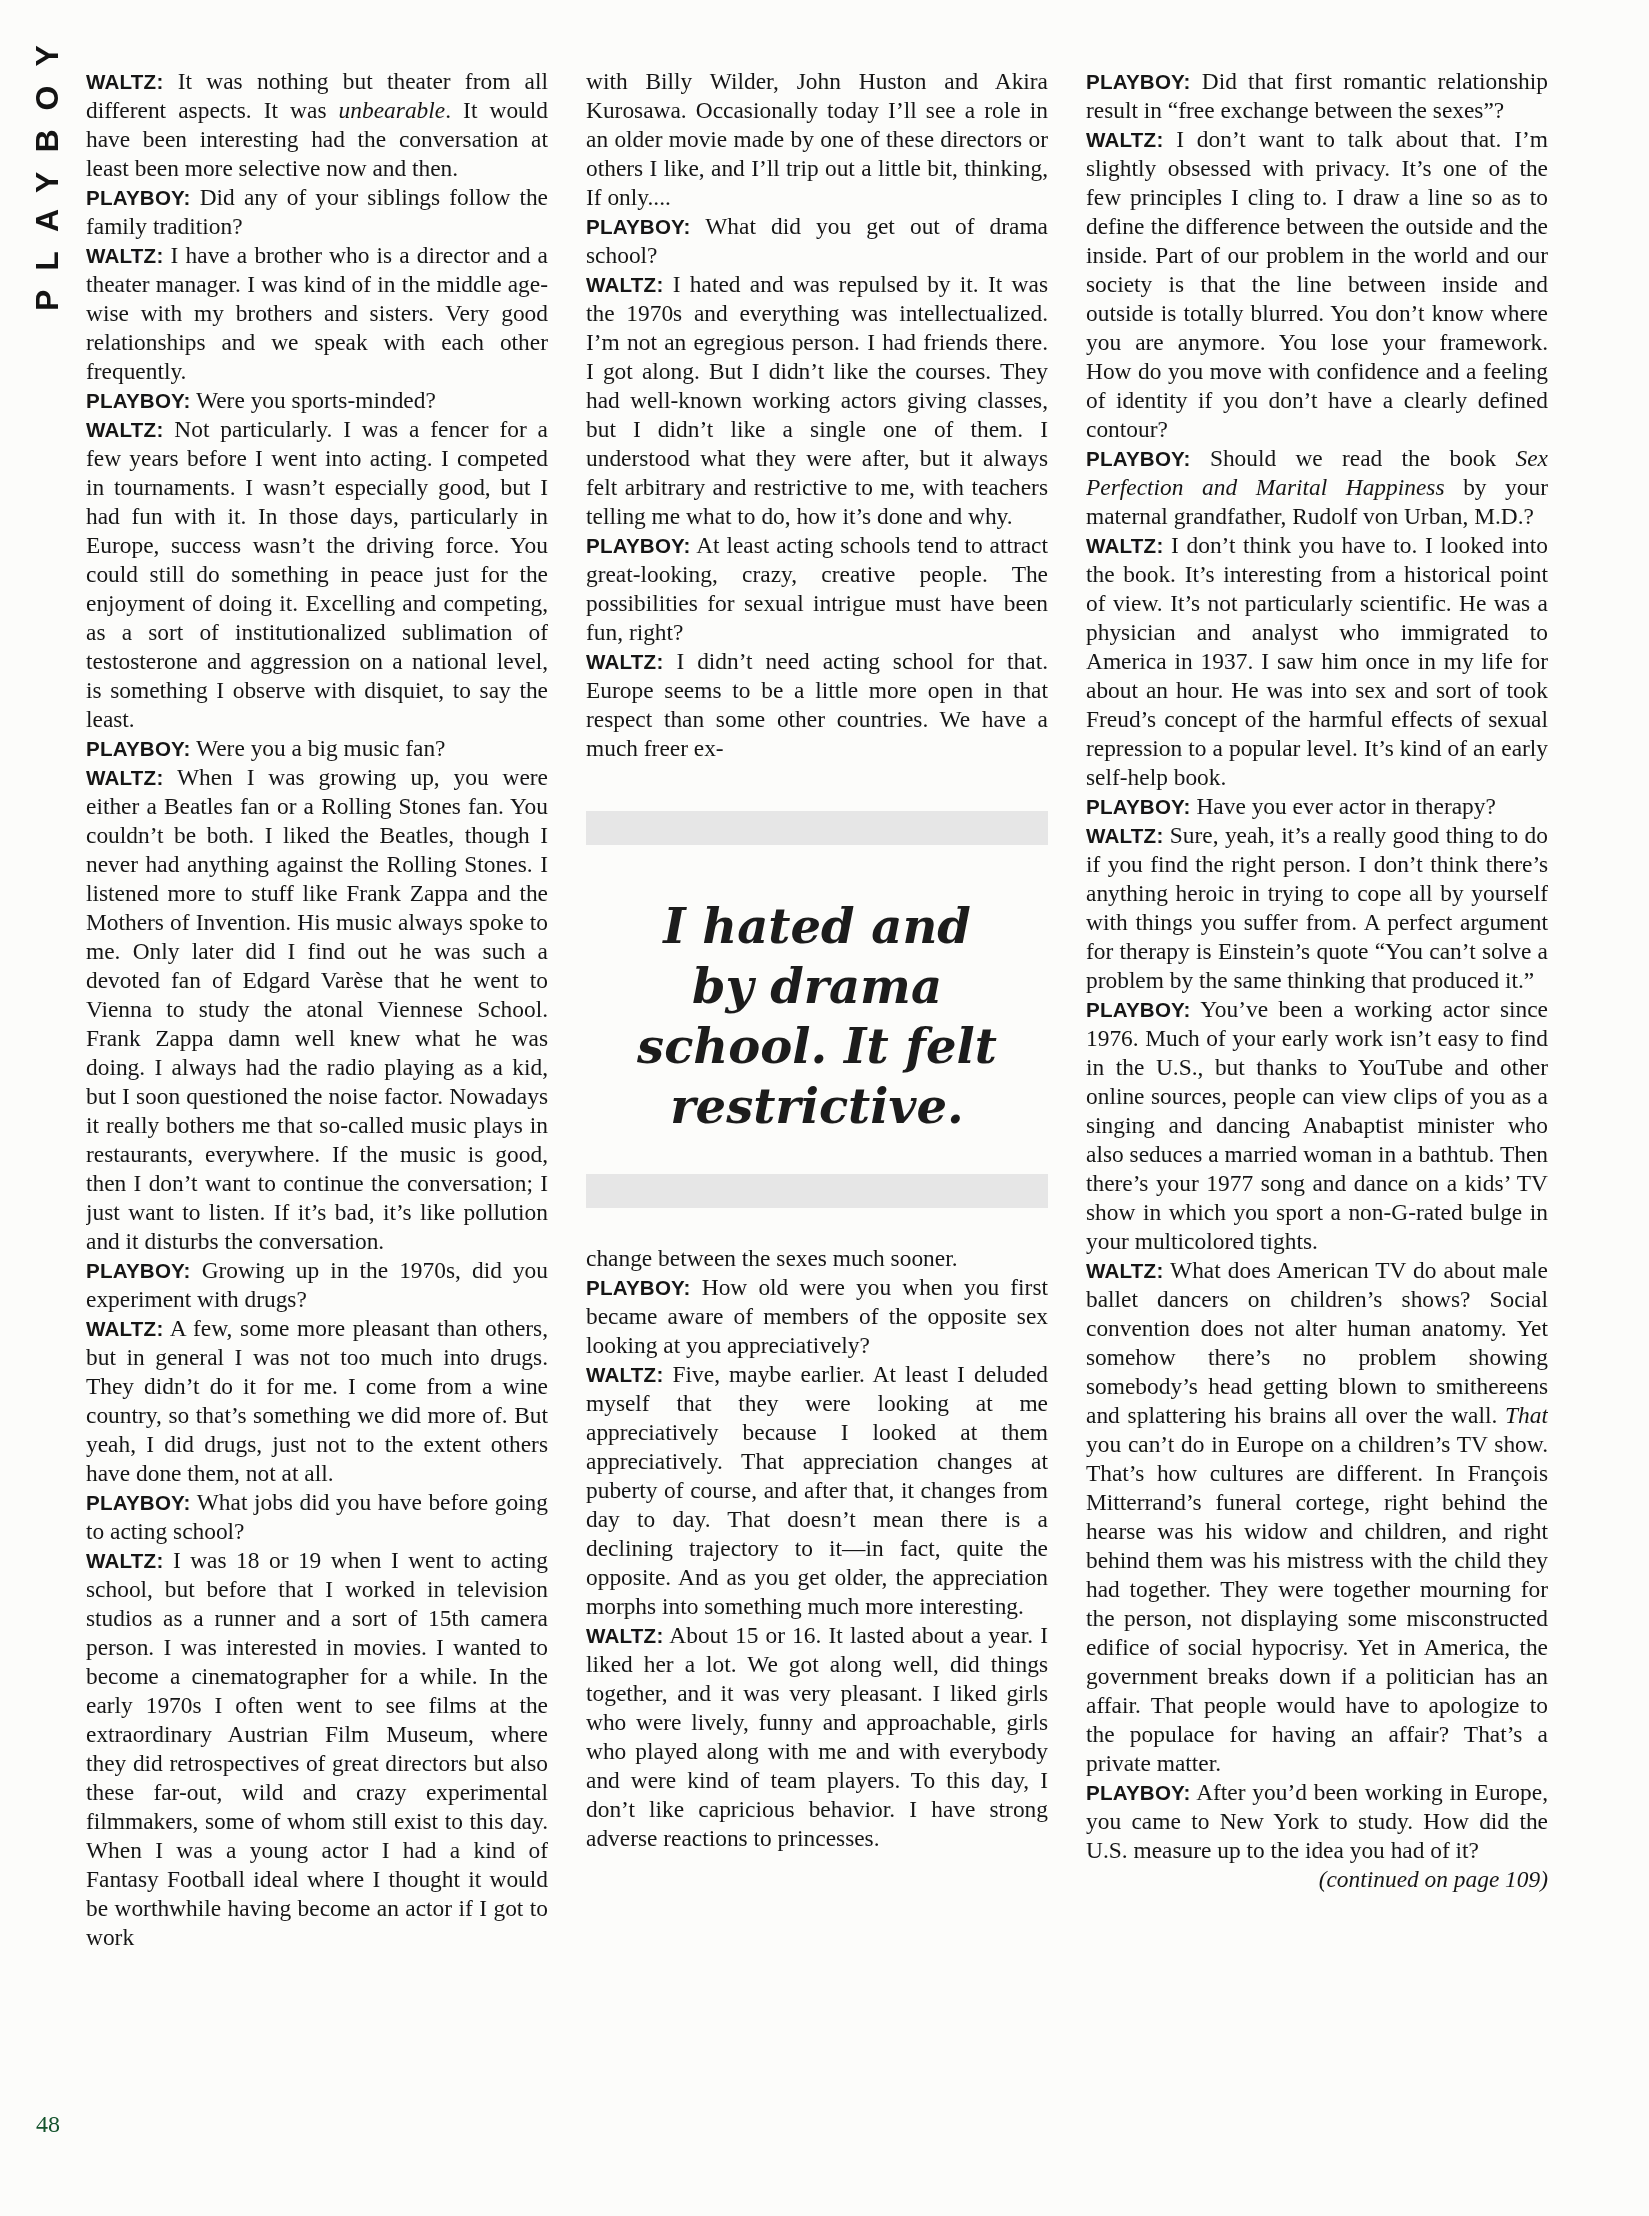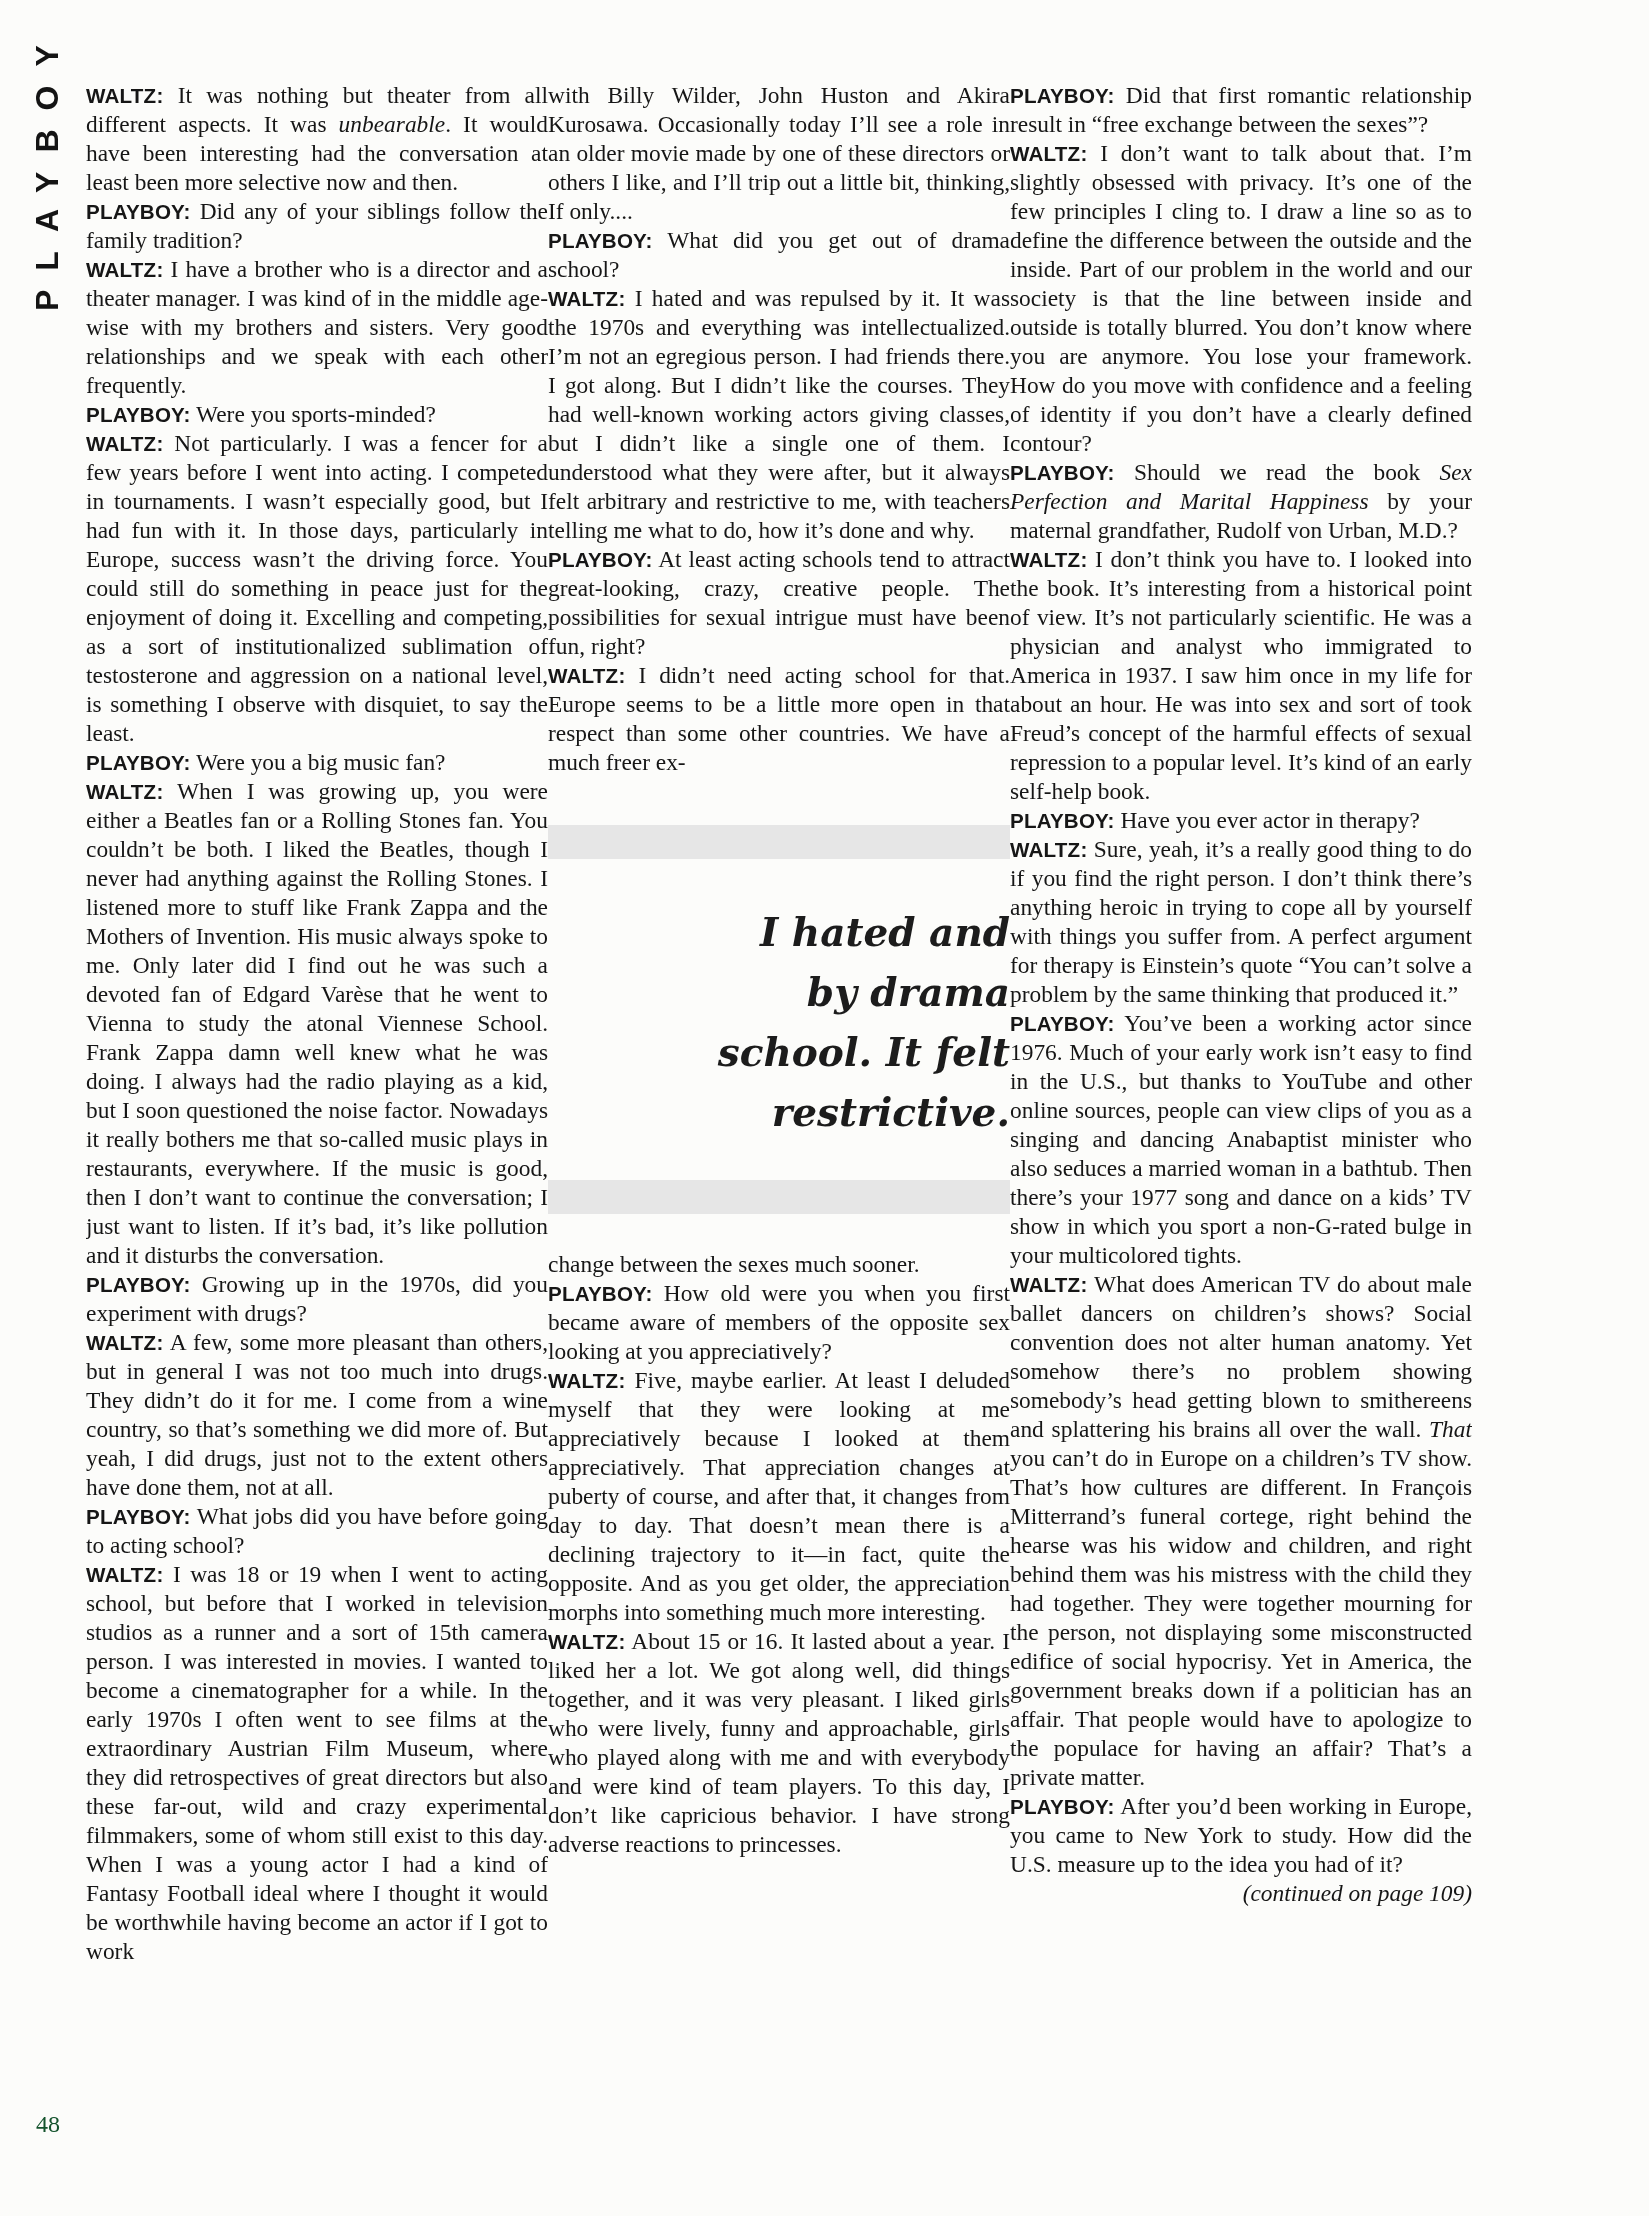--- a/index.html
+++ b/index.html
@@ -21,22 +21,23 @@
     font-family:"Liberation Sans", sans-serif;
     font-weight:700;
     font-size:32px;
     letter-spacing:19px;
     white-space:nowrap;
     color:#141414;
   }
   .cols {
     position:absolute;
     left:86px;
-    top:81px;
+    top:67px;
     display:flex;
+    gap:38px;
   }
   .col {
     width:462px;
     height:2069px;
     overflow:hidden;
   }
   .para {
     margin:0;
     font-size:23.4px;
     line-height:29px;
@@ -54,27 +55,28 @@
     float:right;
     font-style:italic;
   }
   .pq { margin:48px 0 36px; }
   .pq-bar {
     height:34px;
     background:#e6e6e6;
   }
   .pq-lines {
     padding:43px 0 38px;
-    text-align:right;
+    text-align:center;
     font-family:"DejaVu Serif", serif;
     font-style:italic;
     font-weight:700;
-    font-size:39px;
+    font-size:48px;
     line-height:60px;
     color:#1c1c1c;
+    margin-top:8px;
   }
   .pagenum {
     position:absolute;
     left:36px;
     top:2111px;
     font-size:24px;
     color:#14532d;
   }
 </style>
 </head>

